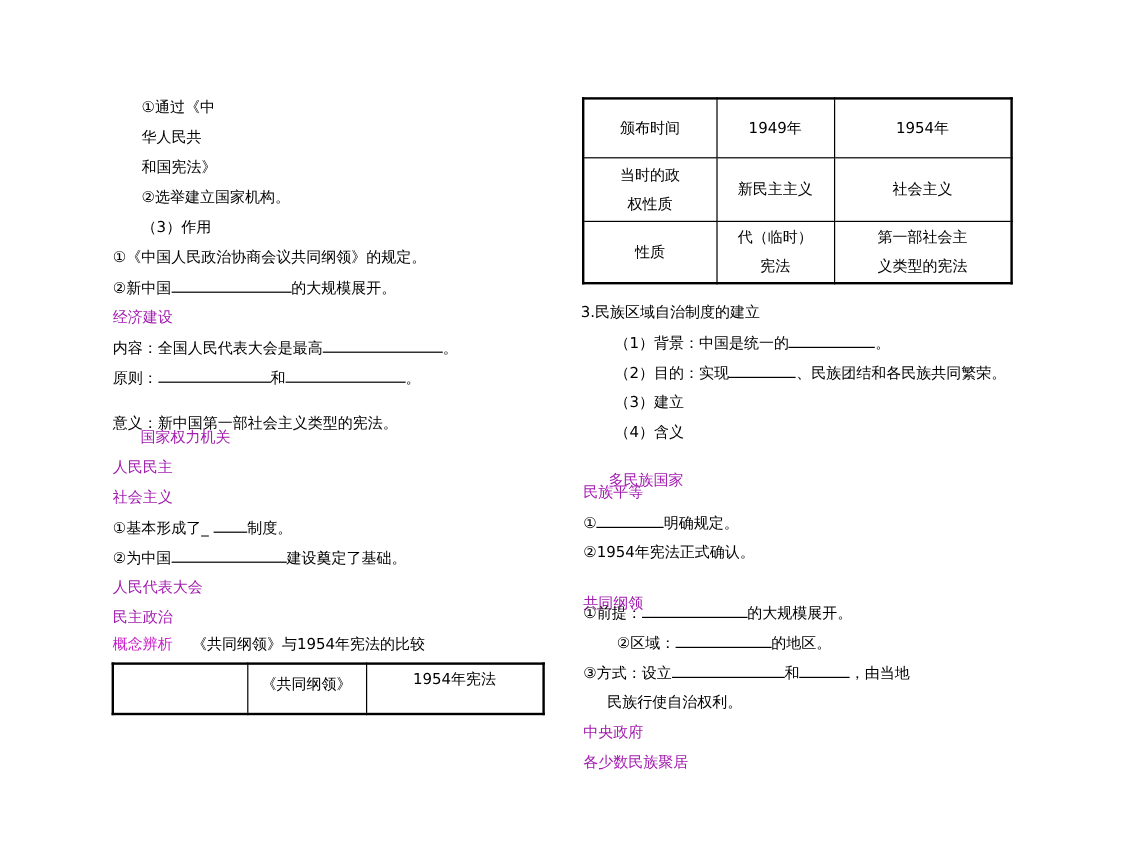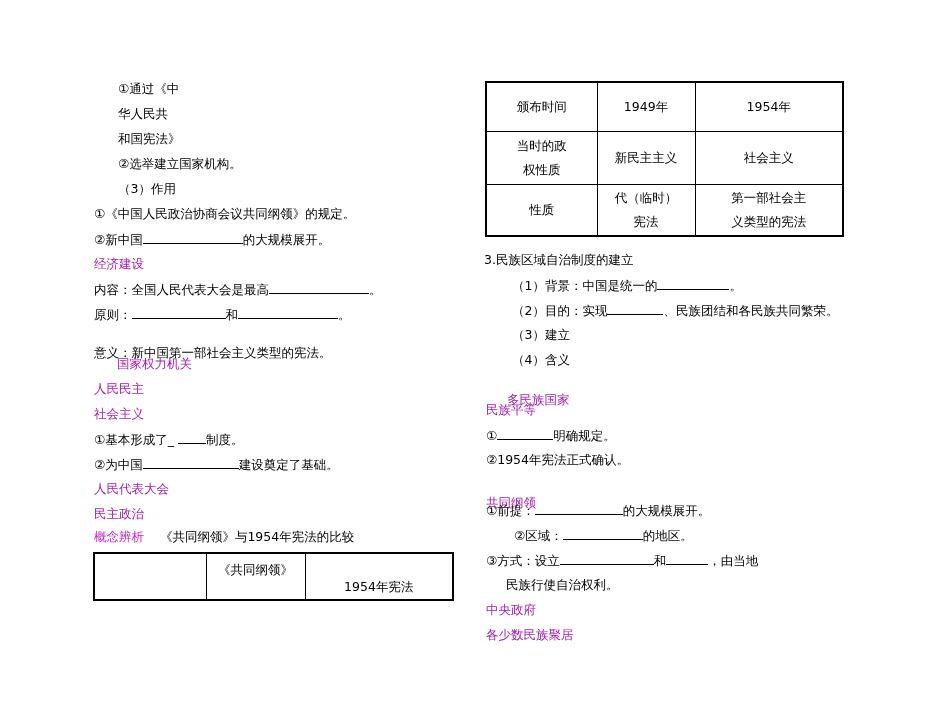--- a/index.html
+++ b/index.html
@@ -56,21 +56,21 @@
 <table class="cmp" style="left:93px;top:552px;width:359px;height:44px;">
   <colgroup>
       <col style="width:112px">
       <col style="width:99px">
       <col style="width:148px">
     </colgroup>
   <tbody>
       <tr style="height:42px;">
     <td style="vertical-align:top;"></td>
     <td style="vertical-align:top;padding-top:4px;">《共同纲领》</td>
-    <td style="vertical-align:top;padding-top:21px;">1954年宪法</td>
+    <td style="vertical-align:top;padding-top:0;">1954年宪法</td>
   </tr>
 </tbody>
   </table>
 
 <table class="cmp" style="left:485px;top:81px;width:357px;height:154px;">
   <colgroup>
       <col style="width:111px">
       <col style="width:98px">
       <col style="width:148px">
     </colgroup>

